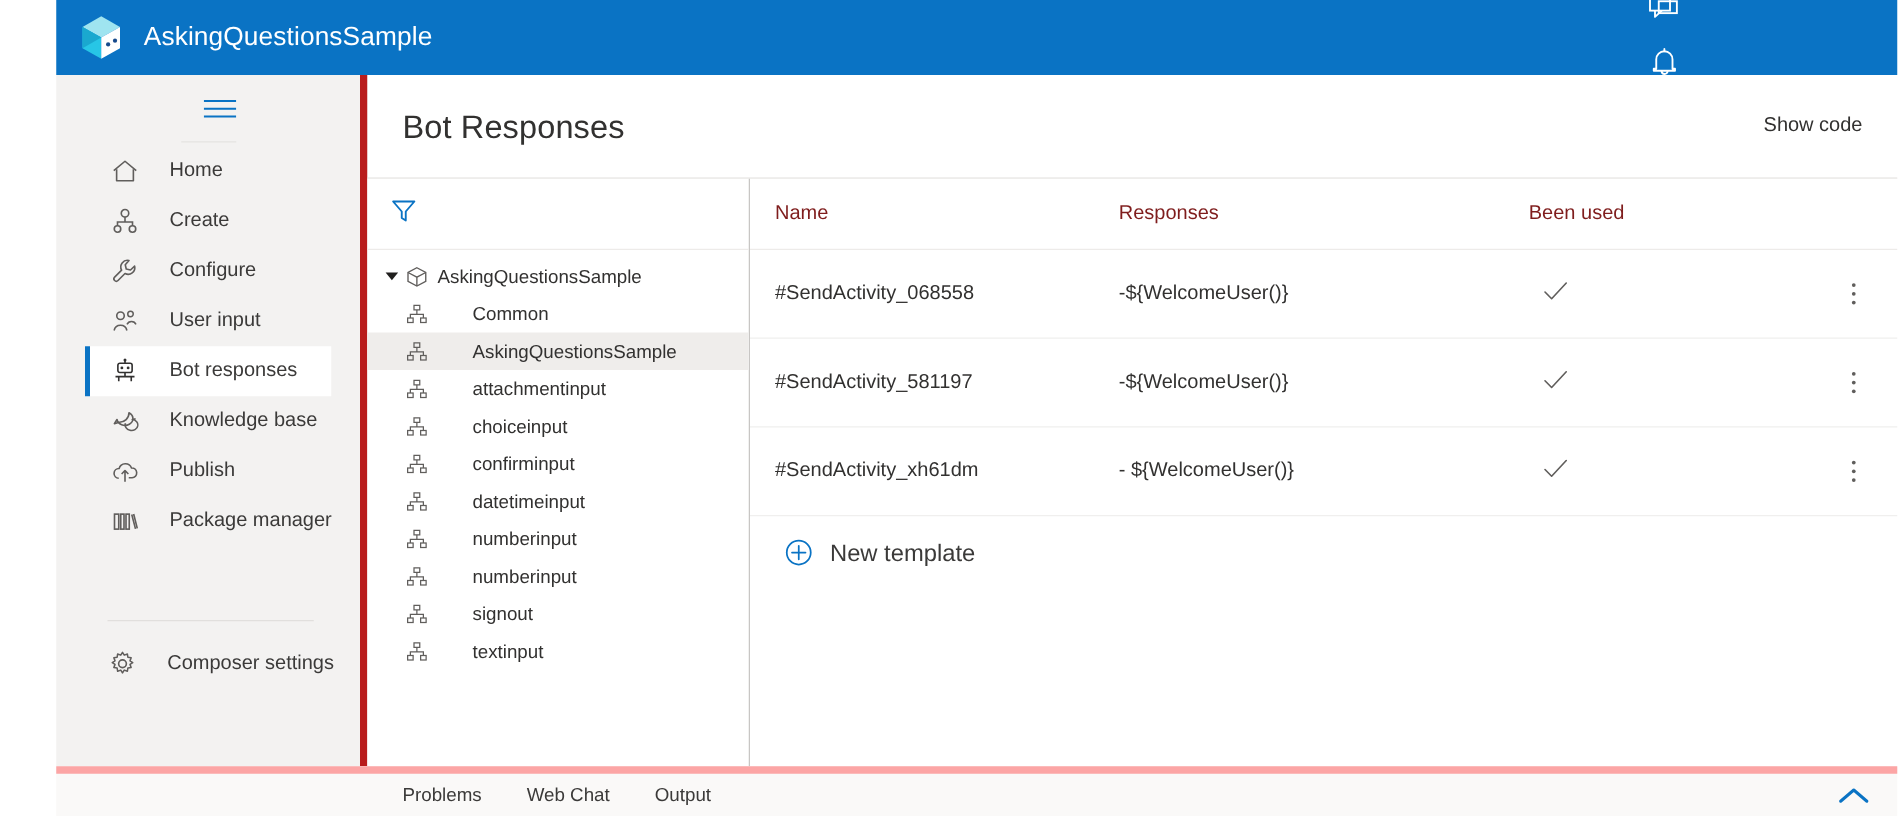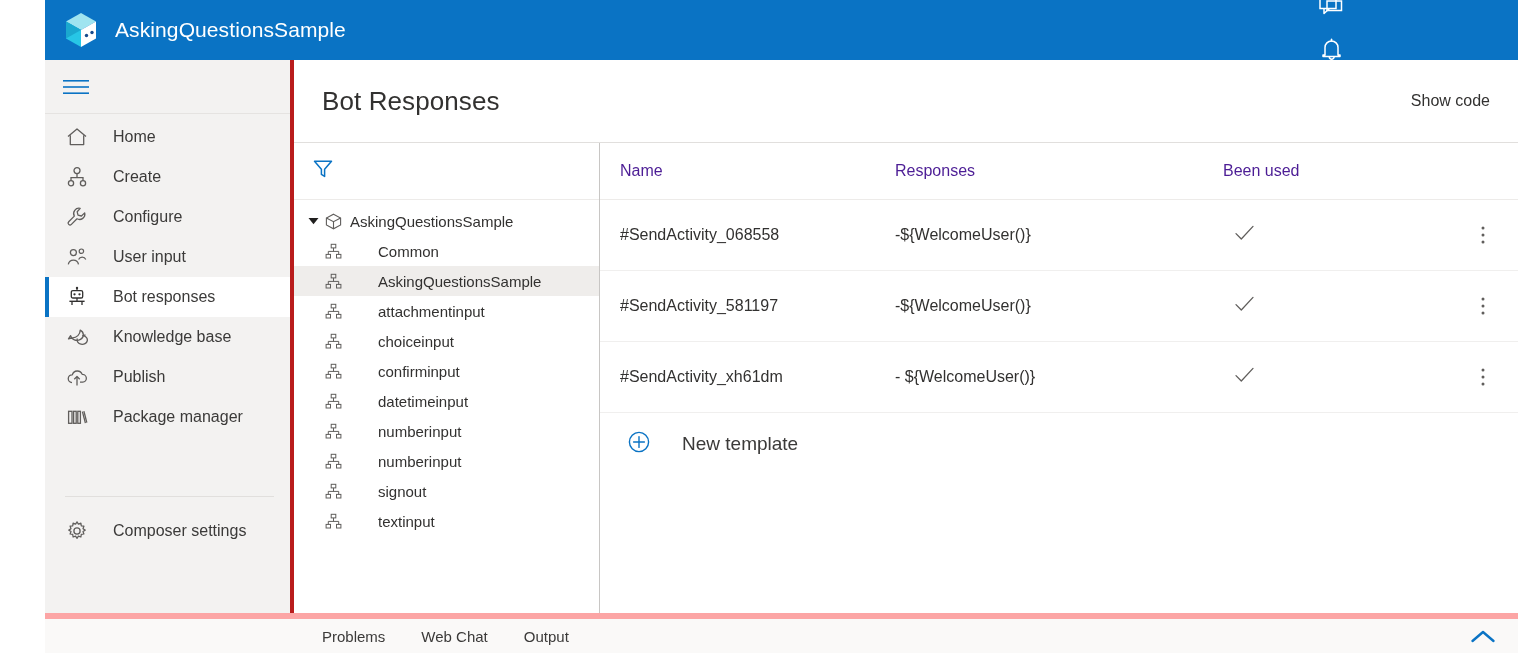--- a/index.html
+++ b/index.html
@@ -53,22 +53,22 @@
     cursor: pointer;
   }
 
   
   .body { display: flex; flex: 1 1 auto; min-height: 0; }
 
   
   .leftnav {
     width: 249px; min-width: 249px;
     background: #f3f2f1;
-    border-right: 4px solid #b91c1c;
-    display: flex; flex-direction: column;
+    border-right: 6px solid #b91c1c;
+    display: flex; flex-direction: column; align-items: center;
   }
   .nav-toggle-row {
     height: 54px; display: flex; align-items: center; padding-left: 18px;
     border-bottom: 1px solid #e5e3e1;
   }
   .hamburger { width: 26px; height: 16px; display: block; cursor: pointer; }
   .nav-list { padding-top: 3px; }
   .nav-item {
     height: 40px; display: flex; align-items: center;
     padding-left: 16px; gap: 24px; cursor: pointer;
@@ -116,36 +116,36 @@
   .caret { width: 18px; display: flex; align-items: center; justify-content: center; flex: 0 0 18px; }
   .tree-ico { width: 22px; flex: 0 0 22px; display: flex; align-items: center; justify-content: center; }
   .tree-label { font-size: 15px; color: #323130; margin-left: 6px; white-space: nowrap; }
 
   
   .tablepane { flex: 1 1 auto; display: flex; flex-direction: column; min-width: 0; background: #fff; }
   .tbl-head {
     display: flex; align-items: center; height: 57px; min-height: 57px;
     border-bottom: 1px solid #edebe9; padding-left: 20px;
   }
-  .th { font-size: 16px; color: #4c1d95; }
+  .th { font-size: 16px; color: #7f1d1d; }
   .col-name { width: 275px; flex: 0 0 275px; }
   .col-resp { flex: 1 1 auto; min-width: 0; }
   .col-used { width: 225px; flex: 0 0 225px; }
   .col-menu { width: 70px; flex: 0 0 70px; display: flex; align-items: center; justify-content: center; }
 
   .tbl-row {
     display: flex; align-items: center; height: 71px; min-height: 71px;
     border-bottom: 1px solid #f0efee; padding-left: 20px; cursor: pointer;
   }
   .td { font-size: 16px; color: #323130; white-space: nowrap; overflow: hidden; text-overflow: ellipsis; }
   .check { display: flex; align-items: center; padding-left: 12px; }
   .kebab { cursor: pointer; display: flex; align-items: center; justify-content: center; width: 32px; height: 32px; }
 
   .newtpl-row {
-    display: flex; align-items: center; gap: 32px;
+    display: flex; align-items: center; gap: 14px;
     height: 62px; min-height: 62px; padding-left: 28px; cursor: pointer;
   }
   .newtpl-label { font-size: 19px; color: #3b3a39; }
 
   
   .bottombar {
     height: 40px; min-height: 40px;
     background: #faf9f8;
     border-top: 6px solid #fca5a5;
     display: flex; align-items: center;

